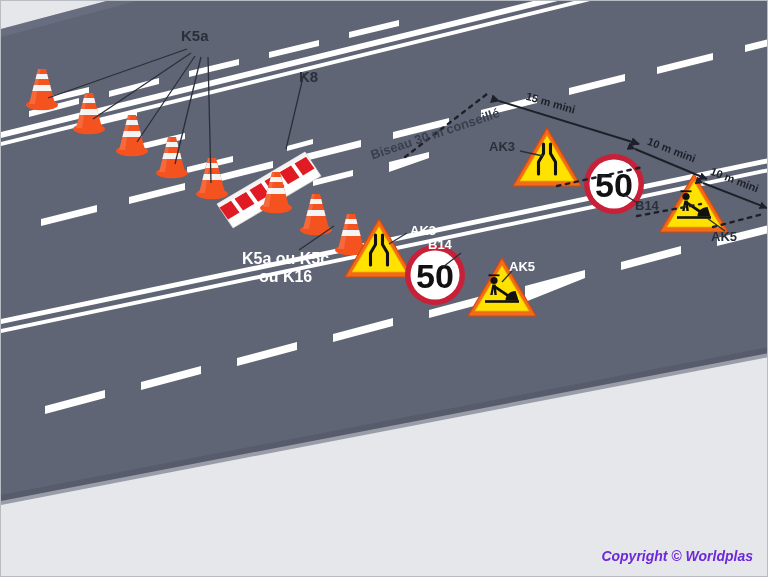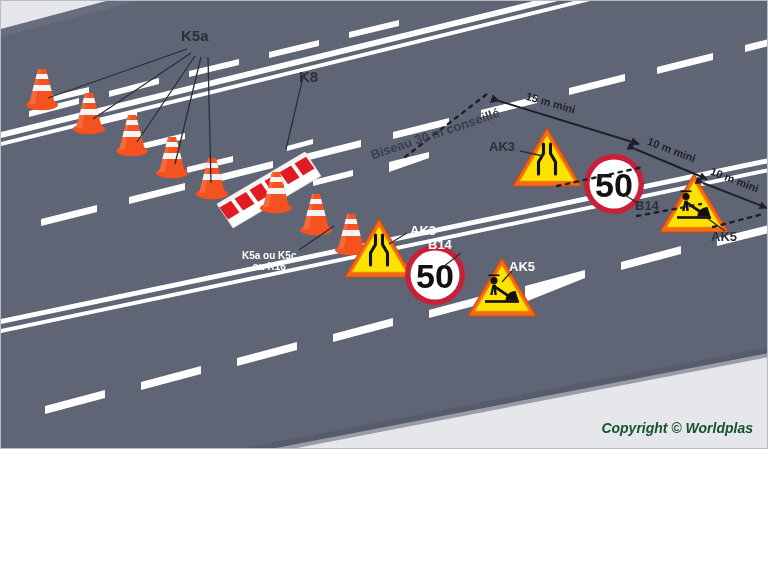--- a/index.html
+++ b/index.html
@@ -1,44 +1,44 @@
 <!DOCTYPE html>
 <html><head>
 <meta charset="utf-8">
 <style>
   html,body{margin:0;padding:0;background:#fff;}
   #root{
     position:relative;
-    width:768px;height:449px;
+    width:768px;height:577px;
     background:#e6e7eb;
     border:1px solid #b9bcc2;
     box-sizing:border-box;
     overflow:hidden;
     font-family:"Liberation Sans", sans-serif;
   }
   #scene{position:absolute;inset:0;}
   .lbl{
     position:absolute;
     font-family:"Liberation Sans", sans-serif;
     font-weight:bold;
     color:#2b2f3a;
     white-space:pre;
     line-height:1.12;
   }
   .lbl.big{font-size:15px;}
   .lbl.mid{font-size:13px;}
-  .lbl.sm{font-size:10px;}
+  .lbl.sm{font-size:16px;}
   .lbl.dim{font-size:11px;color:#1e2029;}
   .lbl.white{color:#ffffff;}
   .copyright{
     position:absolute;
     right:14px;bottom:12px;
     font-family:"Liberation Sans", sans-serif;
     font-style:italic;font-weight:bold;
-    font-size:14px;color:#14532d;
+    font-size:14px;color:#6d28d9;
   }
 </style>
 </head>
 <body>
 
 <div id="root">
 
   <svg id="scene" viewBox="0 0 768 577" width="768" height="577">
 
     <defs>

